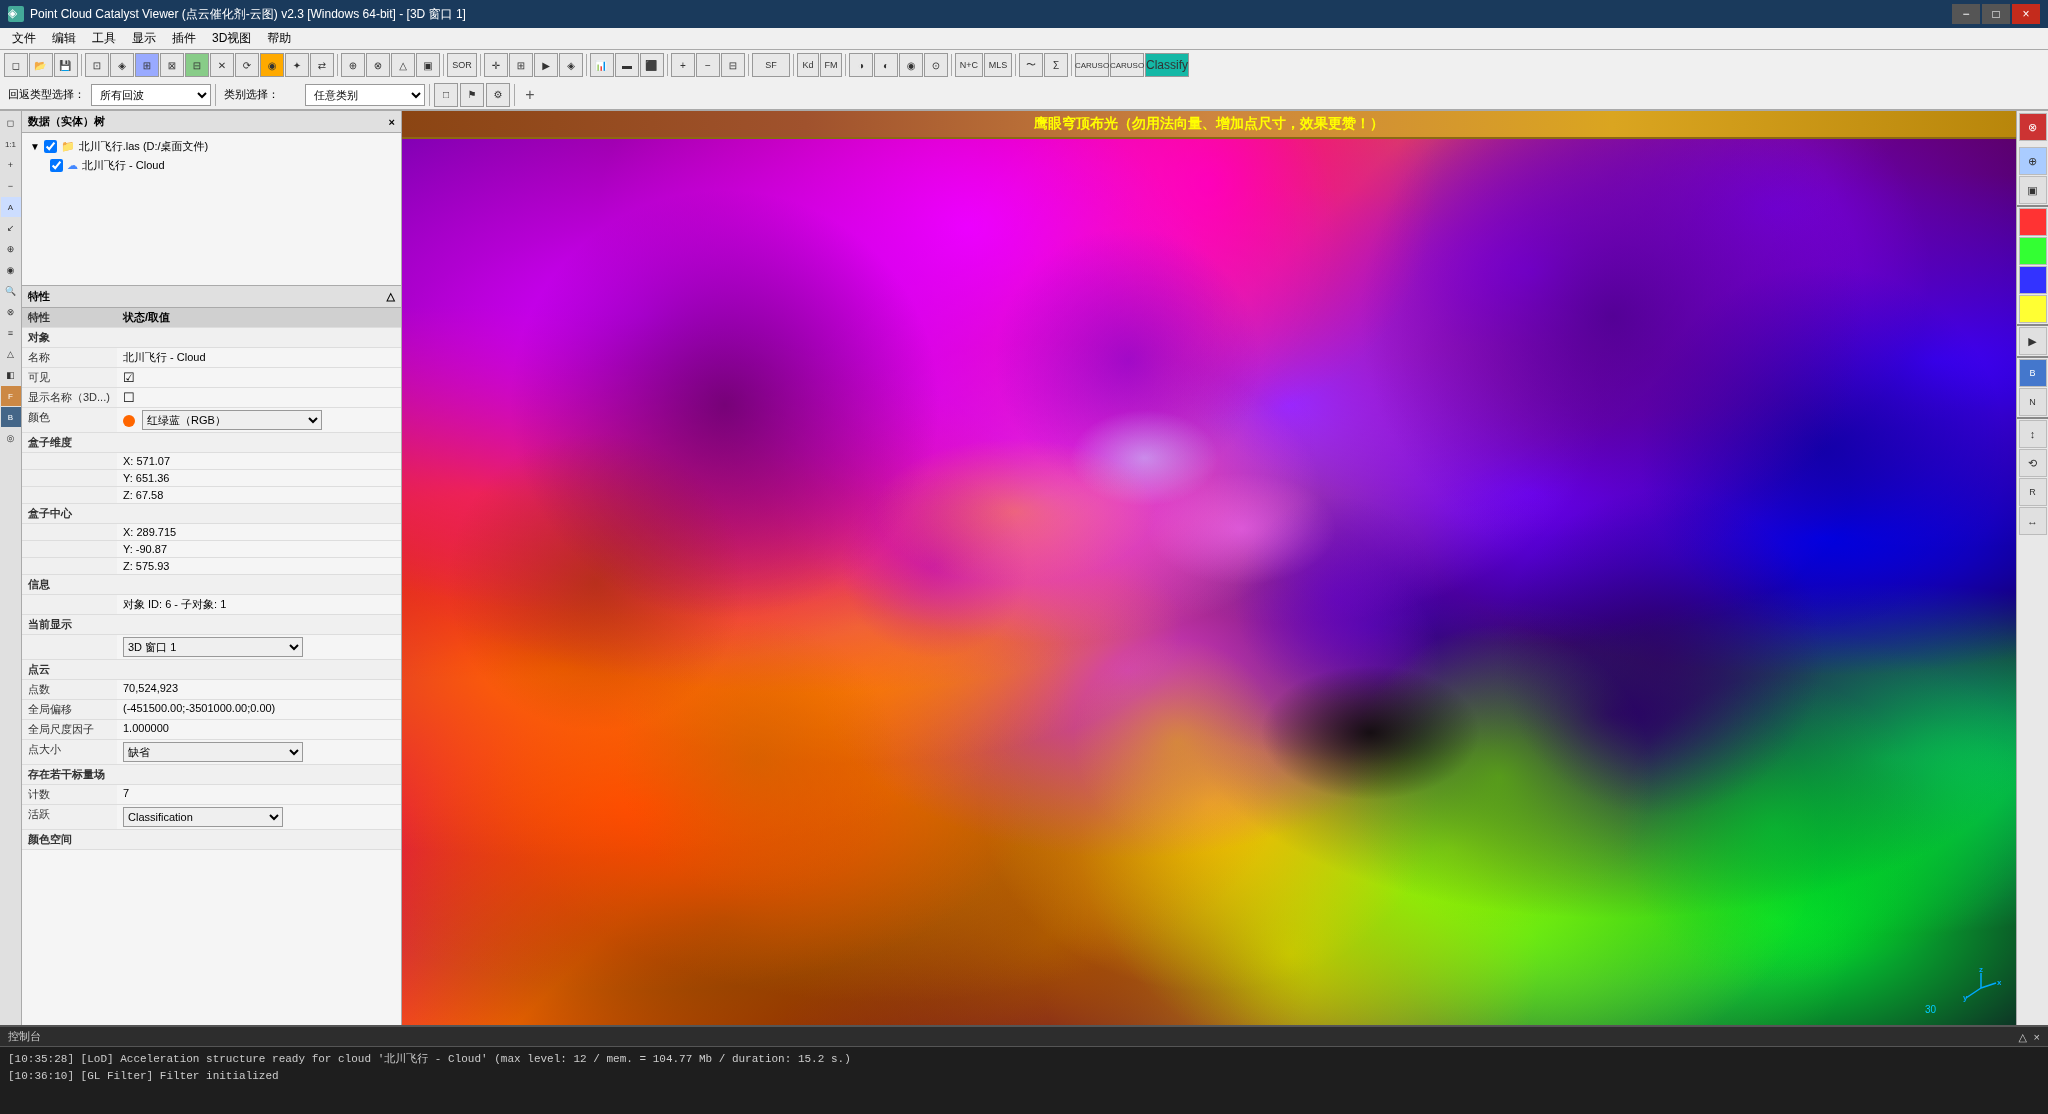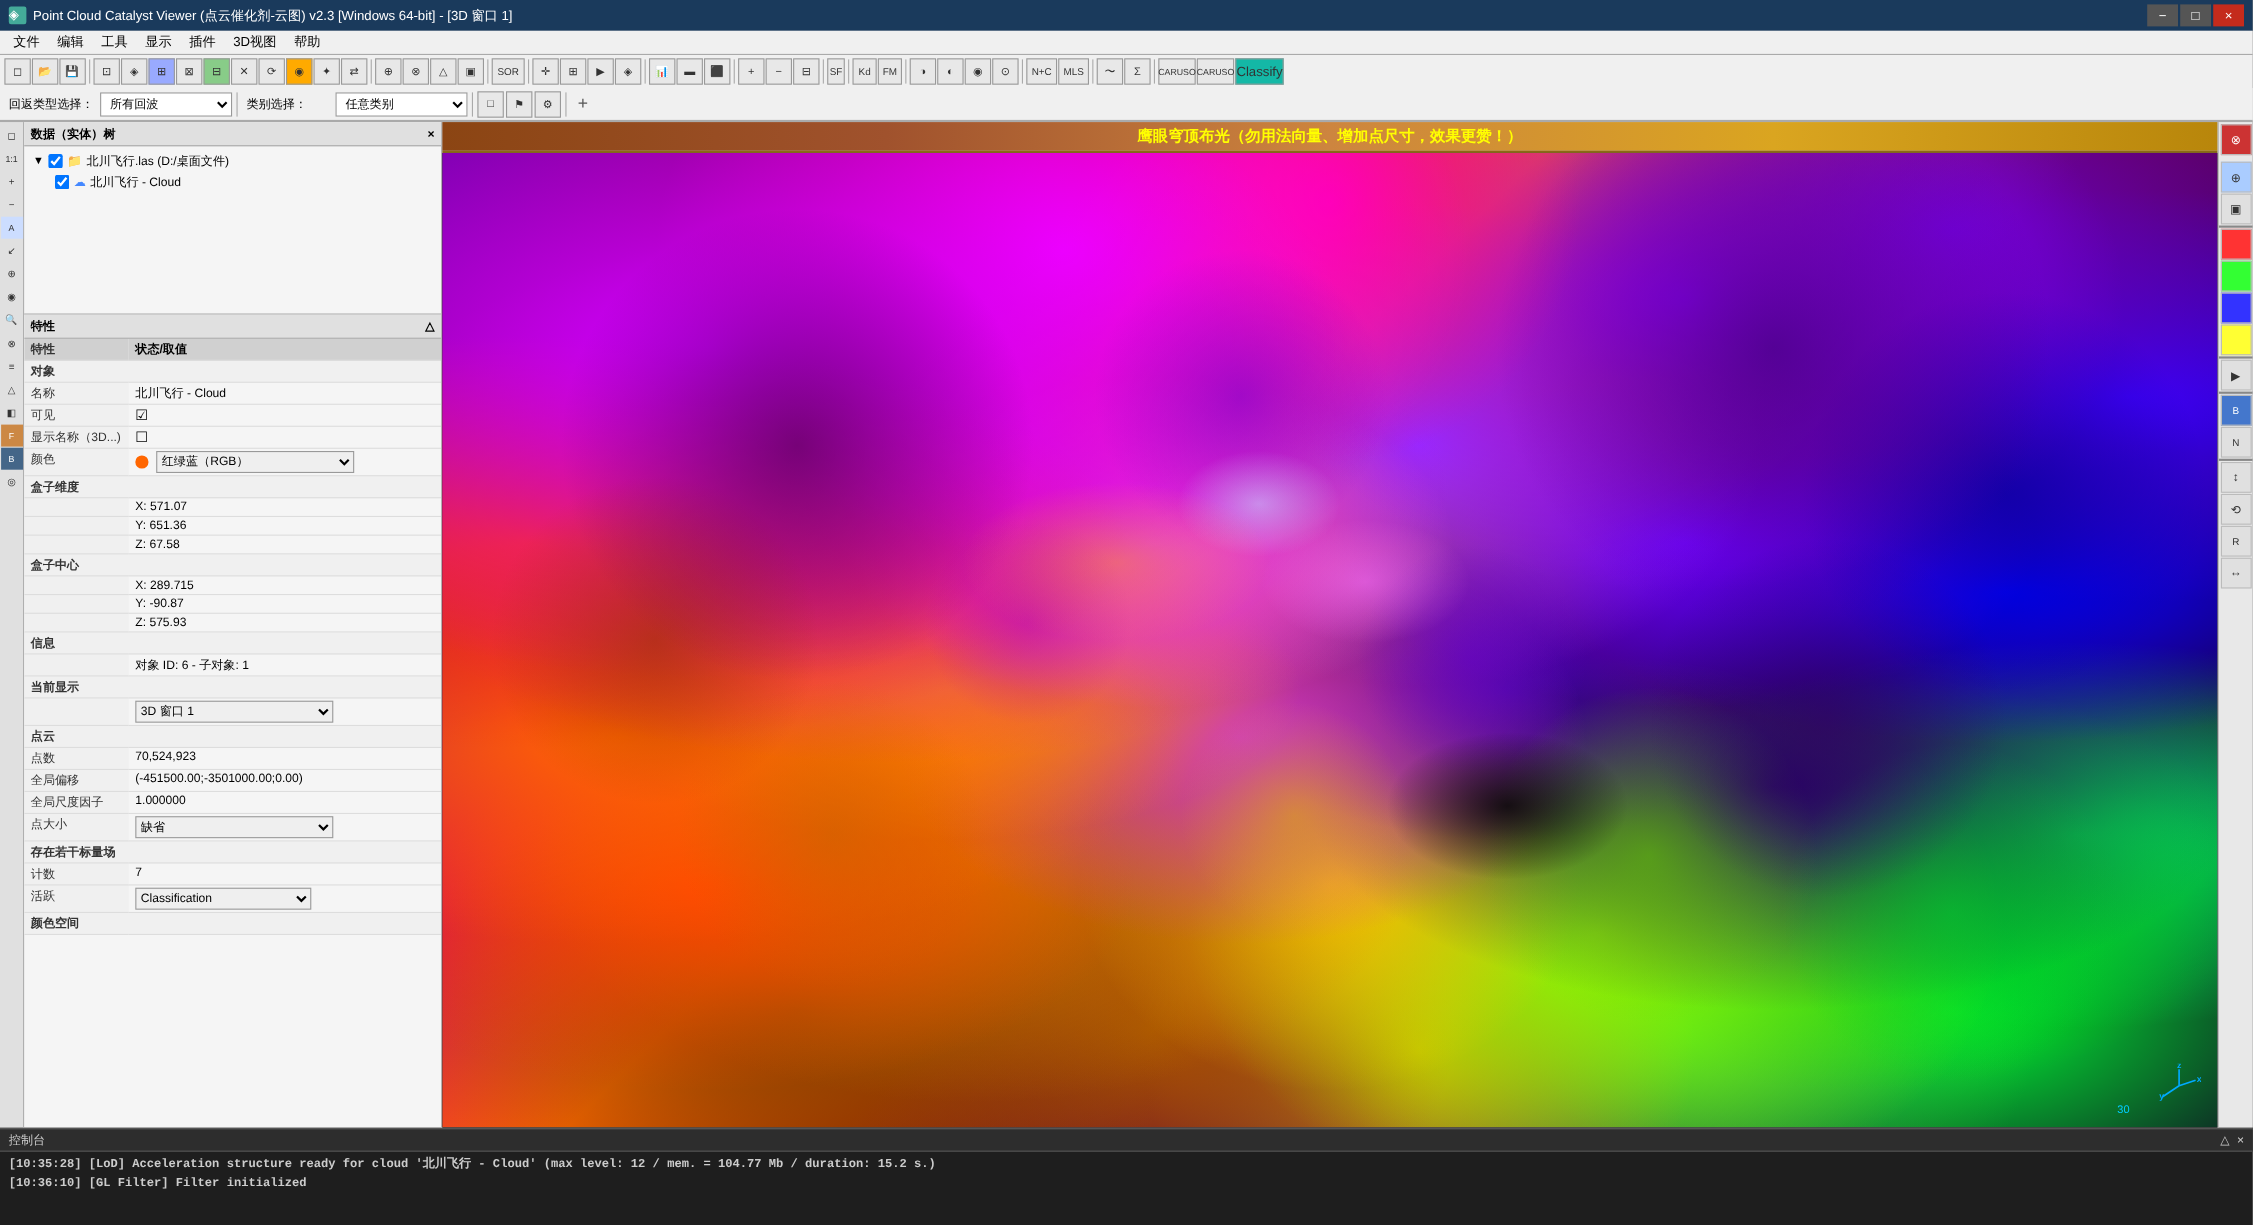--- a/index.html
+++ b/index.html
@@ -311,21 +311,21 @@
       justify-content: space-between;
       align-items: flex-end;
       border-bottom: 1px solid #555;
       flex-shrink: 0;
     }
     .console-body {
       flex: 1;
       overflow-y: auto;
       padding: 4px 8px;
     }
-    .console-line { line-height: 1.5; font-weight: bold; }
+    .console-line { line-height: 1.5; }
 
     
     .left-icon-strip {
       width: 22px;
       background: #e0e0e0;
       border-right: 1px solid #aaa;
       display: flex;
       flex-direction: column;
       align-items: center;
       padding: 2px 0;
@@ -406,21 +406,21 @@
     <button class="tb-btn">◈</button>
     <div class="tb-separator"></div>
     <button class="tb-btn">📊</button>
     <button class="tb-btn">▬</button>
     <button class="tb-btn">⬛</button>
     <div class="tb-separator"></div>
     <button class="tb-btn">+</button>
     <button class="tb-btn">−</button>
     <button class="tb-btn">⊟</button>
     <div class="tb-separator"></div>
-    <button class="tb-btn" style="font-size:9px;width:16px;">SF</button>
+    <button class="tb-btn" style="font-size:9px;width:38px;">SF</button>
     <div class="tb-separator"></div>
     <button class="tb-btn" style="font-size:9px;width:22px;">Kd</button>
     <button class="tb-btn" style="font-size:9px;width:22px;">FM</button>
     <div class="tb-separator"></div>
     <button class="tb-btn">◑</button>
     <button class="tb-btn">◐</button>
     <button class="tb-btn">◉</button>
     <button class="tb-btn">⊙</button>
     <div class="tb-separator"></div>
     <button class="tb-btn" style="font-size:9px;width:28px;">N+C</button>

